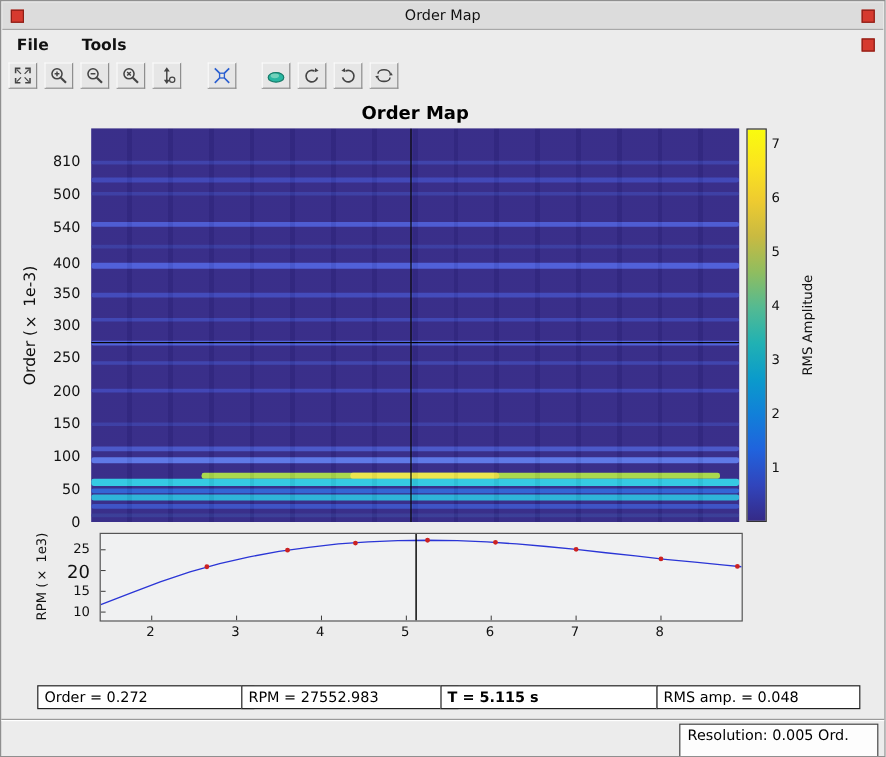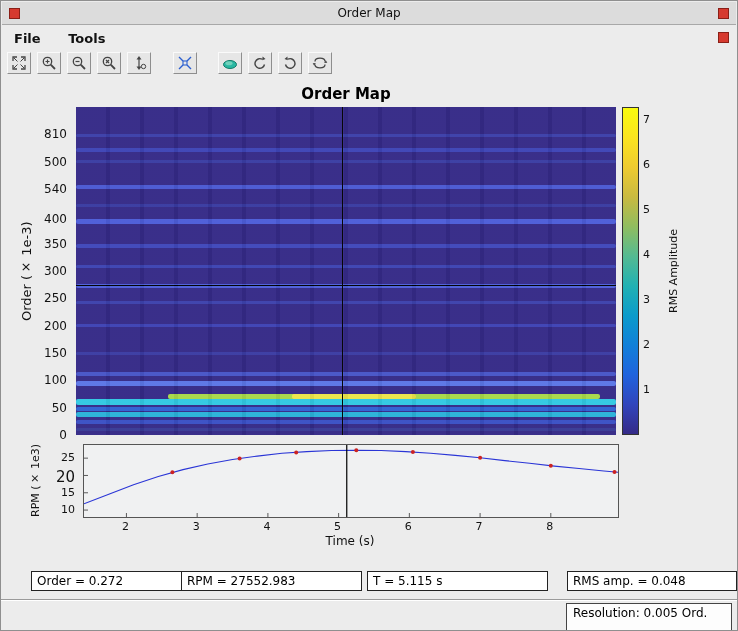--- a/index.html
+++ b/index.html
@@ -42,23 +42,23 @@
   #rpm-ylabel{position:absolute;left:26px;top:438px;width:16px;height:82px;font-size:11px;}
   #rpm-yticks{position:absolute;left:48px;top:443px;width:30px;height:72px;}
   #rpm-plot{position:absolute;left:82px;top:443px;width:534px;height:72px;border:1px solid #555;background:#f0f1f2;box-sizing:content-box;cursor:crosshair;}
   #rpm-xticks{position:absolute;left:82px;top:519px;width:534px;height:13px;}
   .xtick{position:absolute;font-size:11px;width:26px;text-align:center;color:#111;}
   #rpm-xlabel{position:absolute;left:82px;top:533px;width:534px;text-align:center;font-size:12px;color:#111;}
 
   
   .status-box{position:absolute;top:570px;height:20px;background:#fff;border:1px solid #222;box-sizing:border-box;font-size:12px;line-height:18px;padding-left:5px;color:#000;}
   #sb1{left:6px;width:181px;margin-left:24px;}
-  #sb2{left:180px;width:181px;}
-  #sb3{left:366px;width:181px;}
-  #sb4{left:546px;width:170px;margin-left:20px;}
+  #sb2{left:200px;width:181px;}
+  #sb3{left:366px;width:181px;font-weight:bold;}
+  #sb4{left:546px;width:170px;}
   #groove{position:absolute;left:0;right:0;top:598px;border-top:1px solid #9a9a9a;border-bottom:1px solid #ffffff;}
   #resolution-box{position:absolute;right:5px;top:602px;width:166px;height:36px;background:#fdfdfd;border:1px solid #444;box-sizing:border-box;font-size:12px;line-height:19px;padding-left:6px;color:#000;}
 </style>
 </head>
 <body>
 
 <div id="window">
 
   <div id="titlebar">
     <span class="red-btn" id="tb-left"></span>
@@ -232,21 +232,20 @@
       </svg></div>
   <div id="rpm-xticks">
       <div class="xtick" style="left: 29.4371px;">2</div>
       <div class="xtick" style="left: 100.166px;">3</div>
       <div class="xtick" style="left: 170.894px;">4</div>
       <div class="xtick" style="left: 241.623px;">5</div>
       <div class="xtick" style="left: 312.351px;">6</div>
       <div class="xtick" style="left: 383.079px;">7</div>
       <div class="xtick" style="left: 453.808px;">8</div>
     </div>
-  <div id="rpm-xlabel">Time (s)</div>
 
   <div class="status-box" id="sb1">Order = 0.272</div>
   <div class="status-box" id="sb2">RPM = 27552.983</div>
   <div class="status-box" id="sb3">T = 5.115 s</div>
   <div class="status-box" id="sb4">RMS amp. = 0.048</div>
 
   <div id="groove"></div>
   <div id="resolution-box">Resolution: 0.005 Ord.</div>
 </div>
 

